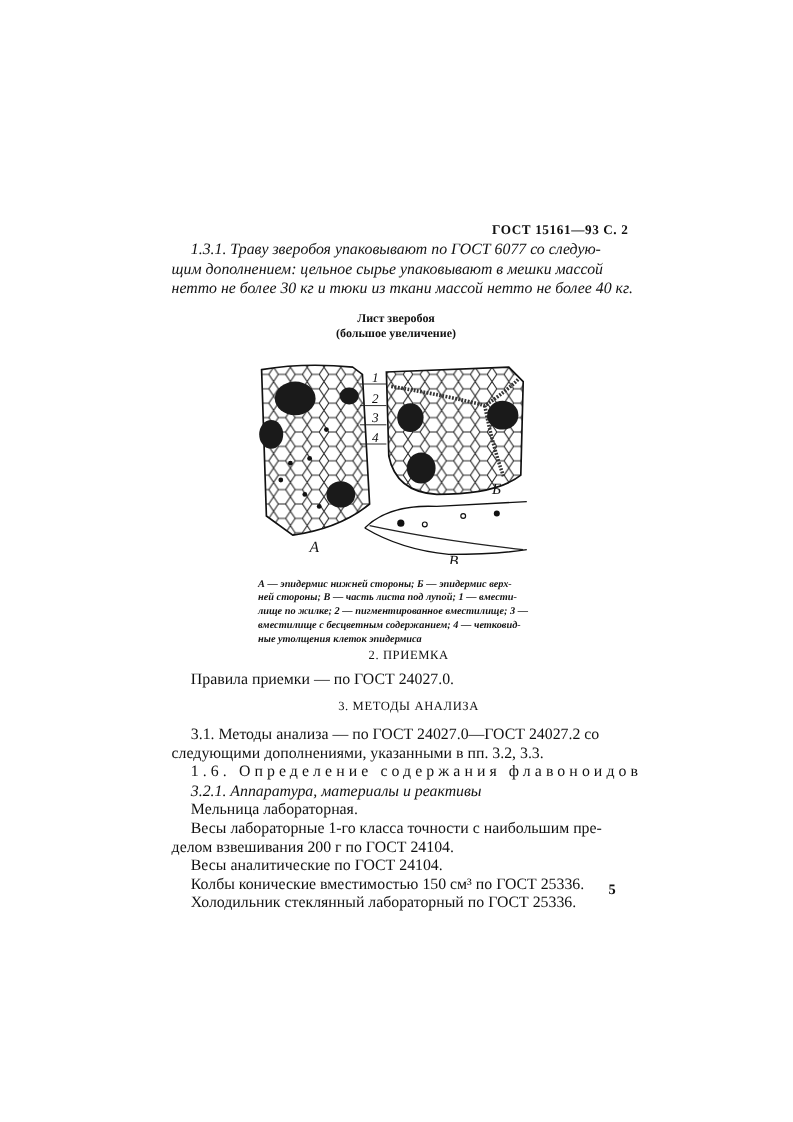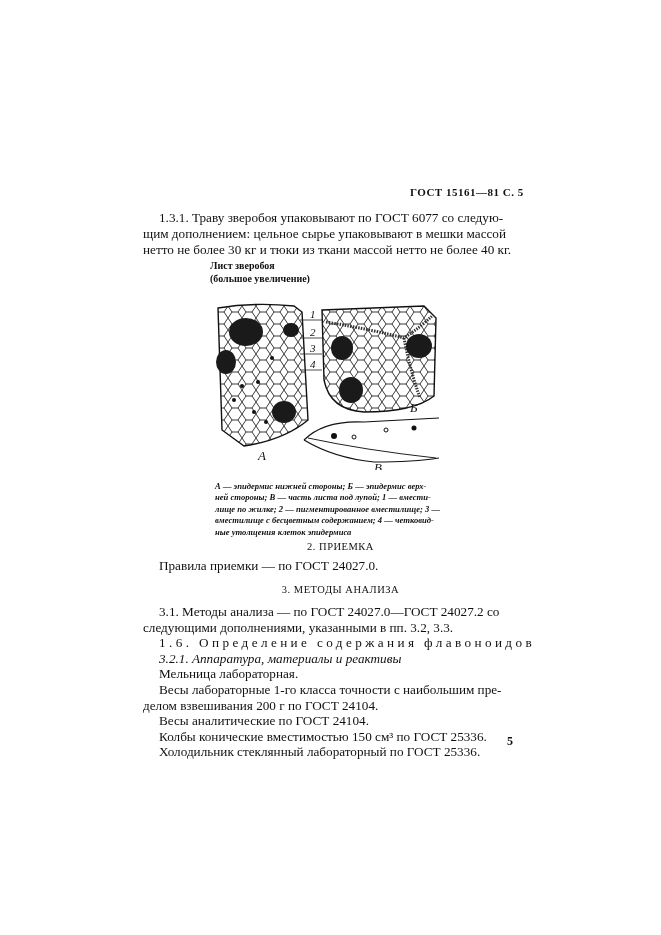--- a/index.html
+++ b/index.html
@@ -2,35 +2,35 @@
 <html><head>
   <meta charset="utf-8">
   <style>
     html, body { margin:0; padding:0; }
     body { width:661px; height:935px; background:#ffffff; position:relative; overflow:hidden;
            font-family:"Liberation Serif", "DejaVu Serif", serif; color:#111; }
     .abs { position:absolute; }
     .header { left:410px; top:186px; font-size:11px; font-weight:bold; letter-spacing:0.5px; }
     .para { left:143px; width:395px; font-size:13.2px; line-height:16px; text-align:justify; }
     .indent { text-indent:16px; }
-    .caption-title { left:210px; width:240px; font-size:10px; font-weight:bold; line-height:14px; }
+    .caption-title { left:210px; width:240px; text-align:center; font-size:10px; font-weight:bold; line-height:14px; }
     .figure { left:214px; top:300px; width:230px; height:170px; }
     .fig-caption { left:215px; top:481px; width:230px; font-size:8.6px; line-height:11.4px; text-align:left; font-style:italic; font-weight:bold; }
     .section { left:143px; width:395px; text-align:center; font-size:10.5px; font-weight:normal; letter-spacing:0.5px; }
     .line { left:143px; width:395px; font-size:13.2px; line-height:15.5px; }
     .spaced { letter-spacing:3.4px; }
     .italic { font-style:italic; }
     .pagenum { left:507px; top:734px; font-size:12px; font-weight:bold; }
   </style>
 </head>
 <body>
 
-<div class="abs header">ГОСТ 15161—81 С. 5</div>
+<div class="abs header">ГОСТ 15161—93 С. 2</div>
 
-<div class="abs para" style="top:210px;">
+<div class="abs para" style="top:200px;font-style:italic;">
   <div class="indent">1.3.1. Траву зверобоя упаковывают по ГОСТ 6077 со следую-</div>
   <div>щим дополнением: цельное сырье упаковывают в мешки массой</div>
   <div>нетто не более 30 кг и тюки из ткани массой нетто не более 40 кг.</div>
 </div>
 
 <div class="abs caption-title" style="top:259px;">Лист зверобоя</div>
 <div class="abs caption-title" style="top:272px;">(большое увеличение)</div>
 
 <div class="abs figure">
   <svg width="230" height="170" viewBox="0 0 230 170">

